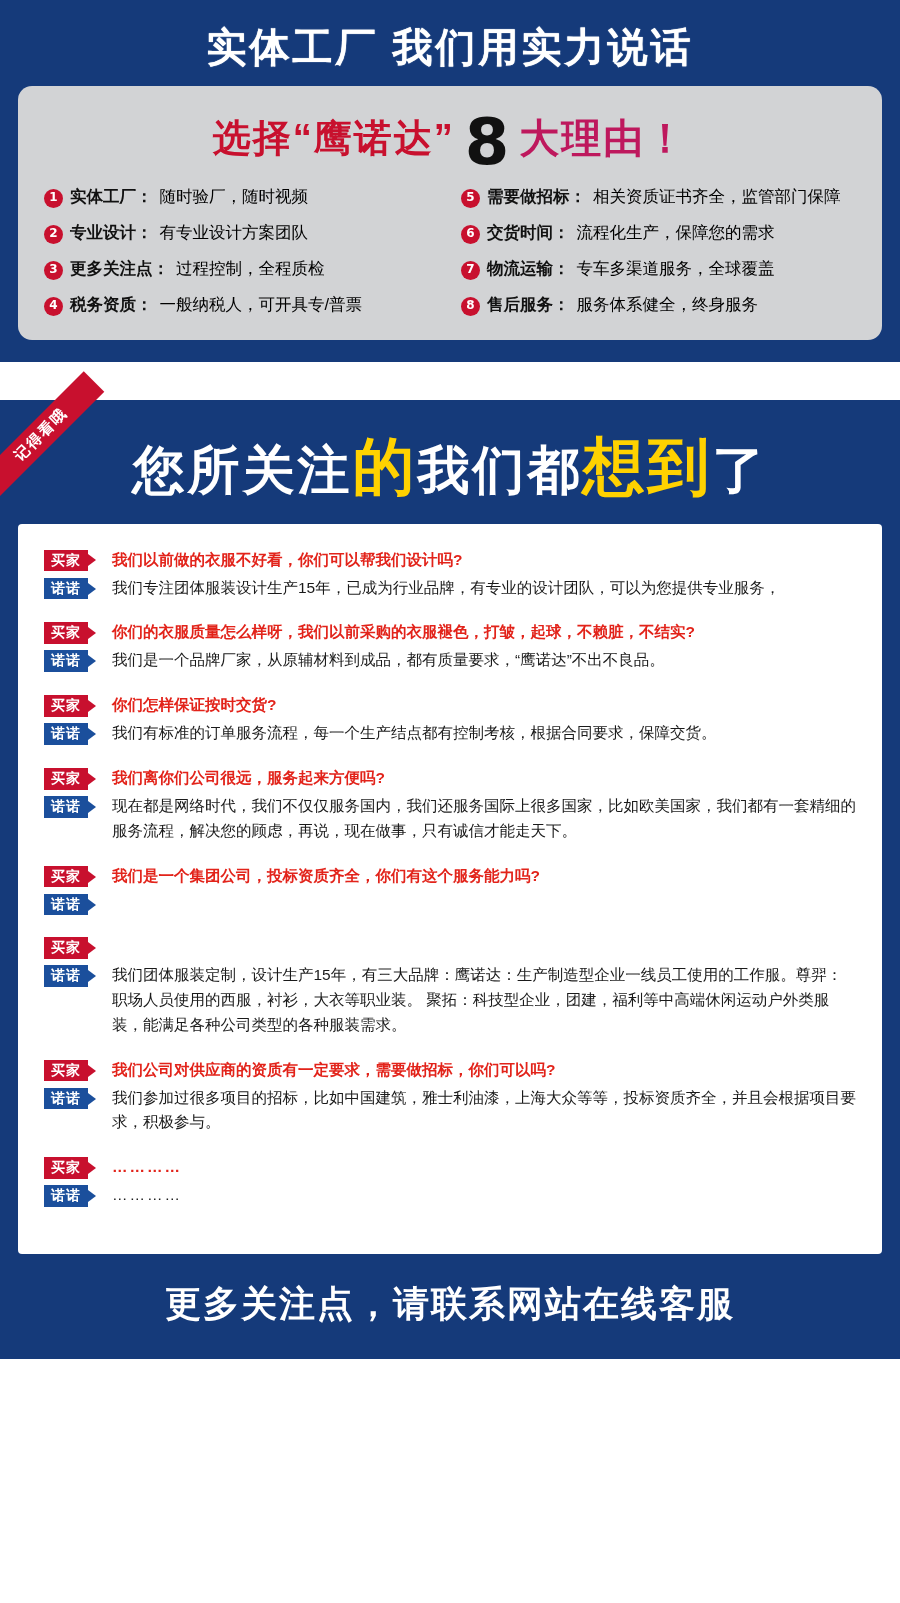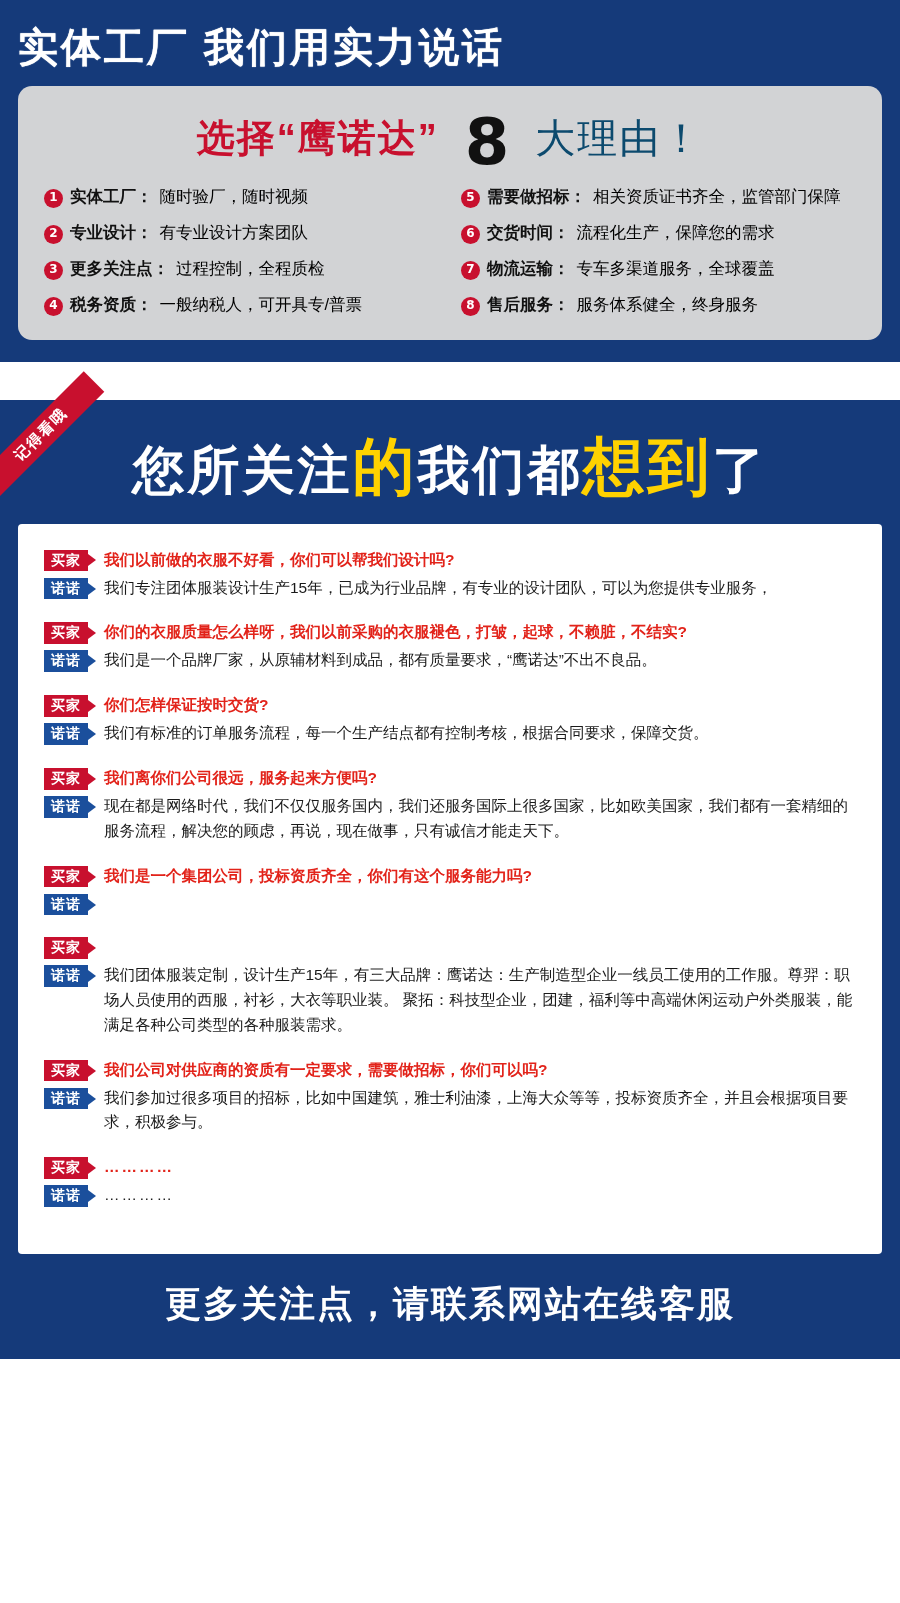--- a/index.html
+++ b/index.html
@@ -14,61 +14,62 @@
     overflow: hidden;
   }
 
   
   .sec1 {
     background: #153a7a;
     padding: 16px 18px 22px 18px;
     border-bottom: 6px solid #ffffff;
   }
   .sec1-title {
+    text-align: center;
     color: #ffffff;
     font-size: 40px;
     font-weight: bold;
     letter-spacing: 3px;
     line-height: 1.25;
     padding: 6px 0 14px 0;
     text-shadow: 0 0 1px #fff;
   }
   .panel {
     background: #d2d3d5;
     border-radius: 14px;
     padding: 18px 26px 24px 26px;
   }
   .panel-head {
     display: flex;
     align-items: center;
     justify-content: center;
-    gap: 20px;
+    gap: 4px;
     padding: 6px 0 18px 0;
     white-space: nowrap;
   }
   .ph-red {
     color: #c8102e;
     font-size: 38px;
     font-weight: bold;
     letter-spacing: 2px;
   }
   .ph-num {
     color: #111111;
     font-size: 64px;
     font-weight: bold;
     line-height: 0.9;
     font-family: "DejaVu Sans", sans-serif;
     padding: 0 6px;
     position: relative;
     top: 4px;
   }
   .ph-dark {
-    color: #0c4a6e;
+    color: #be185d;
     font-size: 40px;
-    font-weight: normal;
+    font-weight: bold;
     letter-spacing: 2px;
   }
   .reasons {
     display: grid;
     grid-template-columns: 1fr 1fr;
     column-gap: 22px;
     row-gap: 14px;
   }
   .reason {
     display: flex;
@@ -149,21 +150,21 @@
     padding-bottom: 4px;
   }
   .tag {
     flex: 0 0 auto;
     color: #fff;
     font-size: 14px;
     font-weight: bold;
     padding: 2px 7px 3px 7px;
     line-height: 1.2;
     position: relative;
-    margin-right: 16px;
+    margin-right: 24px;
     margin-top: 2px;
     letter-spacing: 1px;
   }
   .tag::after {
     content: "";
     position: absolute;
     right: -8px;
     top: 50%;
     transform: translateY(-50%);
     border-top: 6px solid transparent;

